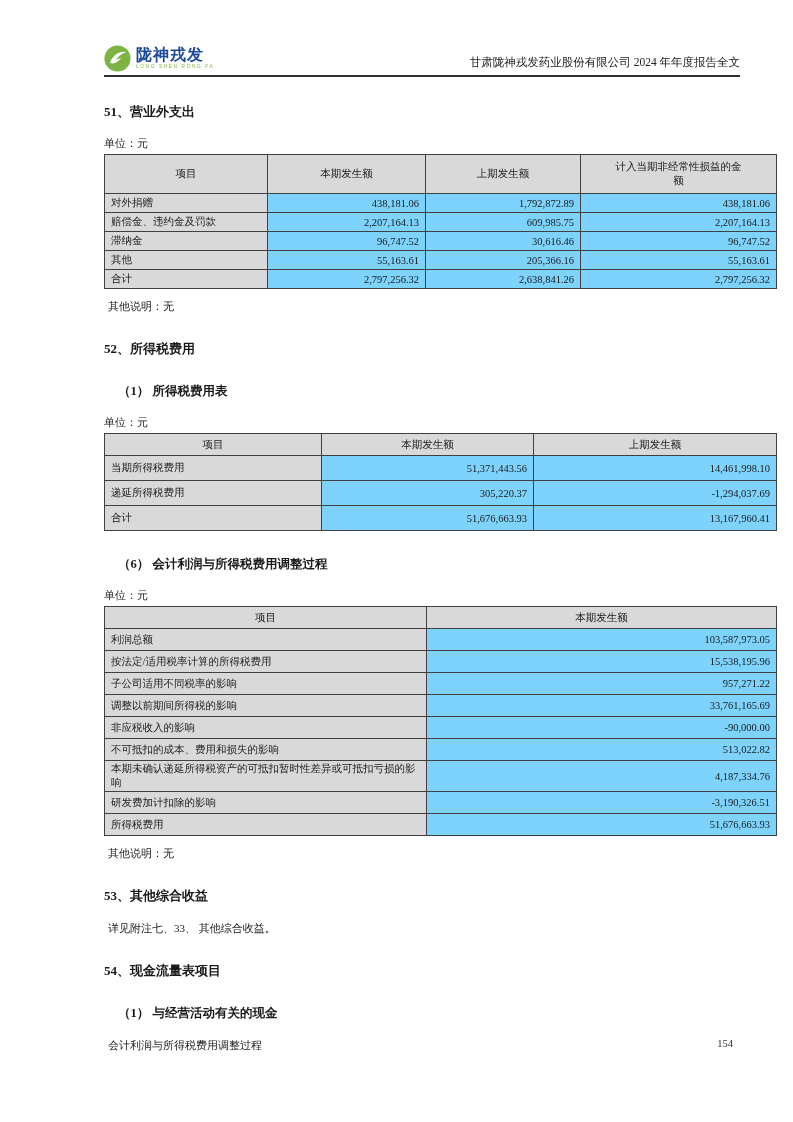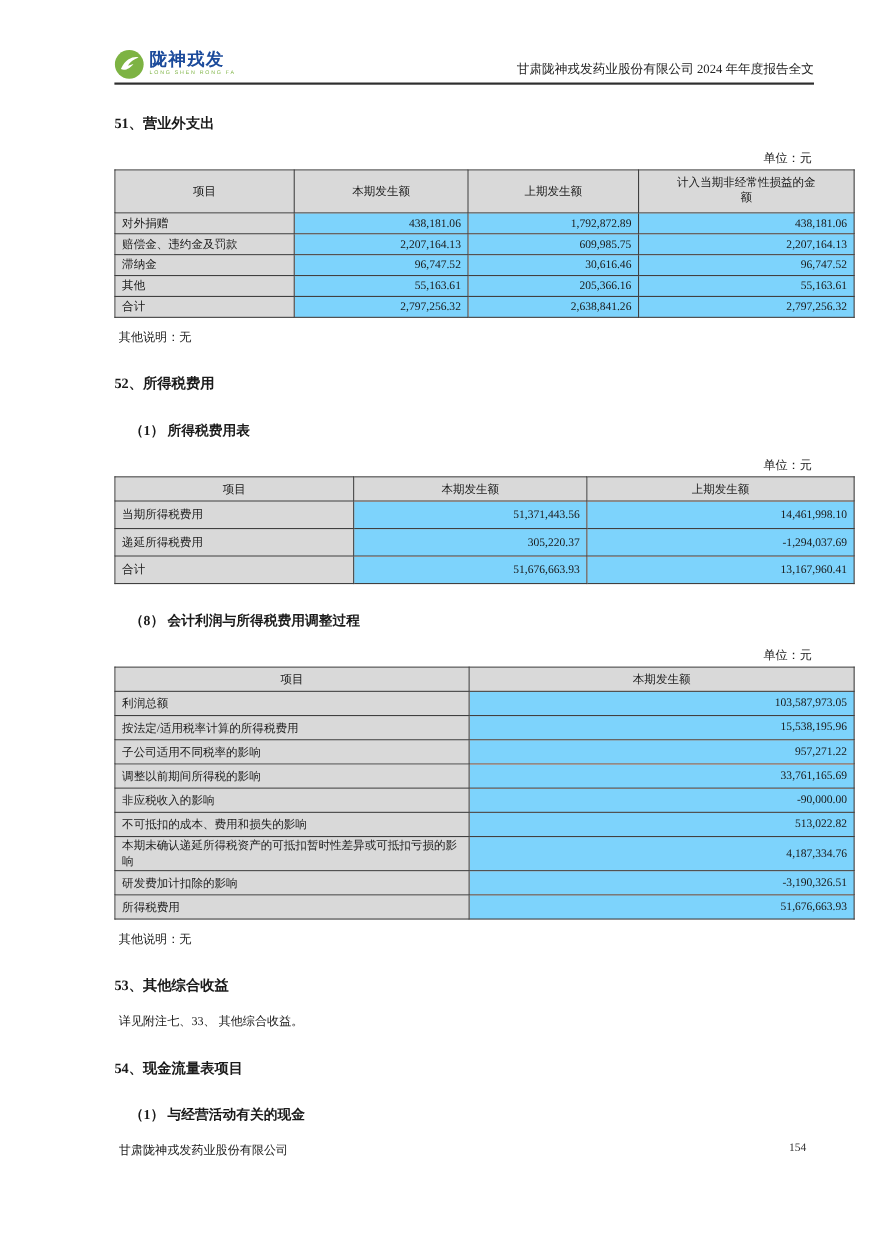--- a/index.html
+++ b/index.html
@@ -18,21 +18,21 @@
   .logo-text { line-height:1; }
   .brand-cn { font-size:16px; font-weight:bold; color:#1b4a9b; letter-spacing:1px; font-family:"Liberation Sans","DejaVu Sans",sans-serif; }
   .brand-en { font-size:4.8px; color:#7db343; letter-spacing:1.6px; margin-top:2px; font-family:"Liberation Sans","DejaVu Sans",sans-serif; }
   .doc-title { font-size:11.5px; color:#222; padding-bottom:2px; }
   .hdr-rule { border:none; border-top:2px solid #2e2e2e; margin:3px 53px 0 68px; }
 
   
   .content { margin:0 53px 0 68px; }
   .h2 { font-size:13px; font-weight:bold; margin:26px 0 0 0; }
   .h3 { font-size:12.5px; font-weight:bold; margin:25px 0 0 14px; }
-  .unit { font-size:11px; text-align:right; margin:15px 2px 3px 0; }
+  .unit { font-size:11px; text-align:left; margin:15px 2px 3px 0; }
   .note { font-size:11px; margin:10px 0 0 4px; }
   .body-text { font-size:11px; margin:16px 0 0 4px; }
 
   table { width:100%; border-collapse:collapse; table-layout:fixed; font-size:10.5px; }
   th, td { border:1px solid #404040; padding:1px 6px; vertical-align:middle; overflow:hidden; }
   th { background:#d9d9d9; font-weight:normal; text-align:center; }
   td.lab { background:#d9d9d9; text-align:left; }
   td.num { background:#7dd3fc; text-align:right; }
   .t1 th { height:36px; }
   .t1 td { height:16px; }
@@ -148,21 +148,21 @@
           <td class="num">-1,294,037.69</td>
         </tr>
         <tr>
           <td class="lab">合计</td>
           <td class="num">51,676,663.93</td>
           <td class="num">13,167,960.41</td>
         </tr>
       </tbody>
     </table>
 
-    <div class="h3">（8）  会计利润与所得税费用调整过程</div>
+    <div class="h3">（6）  会计利润与所得税费用调整过程</div>
     <div class="unit">单位：元</div>
     <table class="t3">
       <colgroup>
           <col style="width:322px">
           <col style="width:350px">
         </colgroup>
       <thead>
         <tr>
           <th>项目</th>
           <th>本期发生额</th>
@@ -207,18 +207,18 @@
         </tr>
       </tbody>
     </table>
     <p class="note">其他说明：无</p>
 
     <div class="h2">53、其他综合收益</div>
     <p class="body-text">详见附注七、33、 其他综合收益。</p>
 
     <div class="h2">54、现金流量表项目</div>
     <div class="h3">（1）  与经营活动有关的现金</div>
-    <p class="body-text">甘肃陇神戎发药业股份有限公司</p>
+    <p class="body-text">会计利润与所得税费用调整过程</p>
 
   </div>
 
   <div class="page-num">154</div>
 </div>
 
 </body></html>

